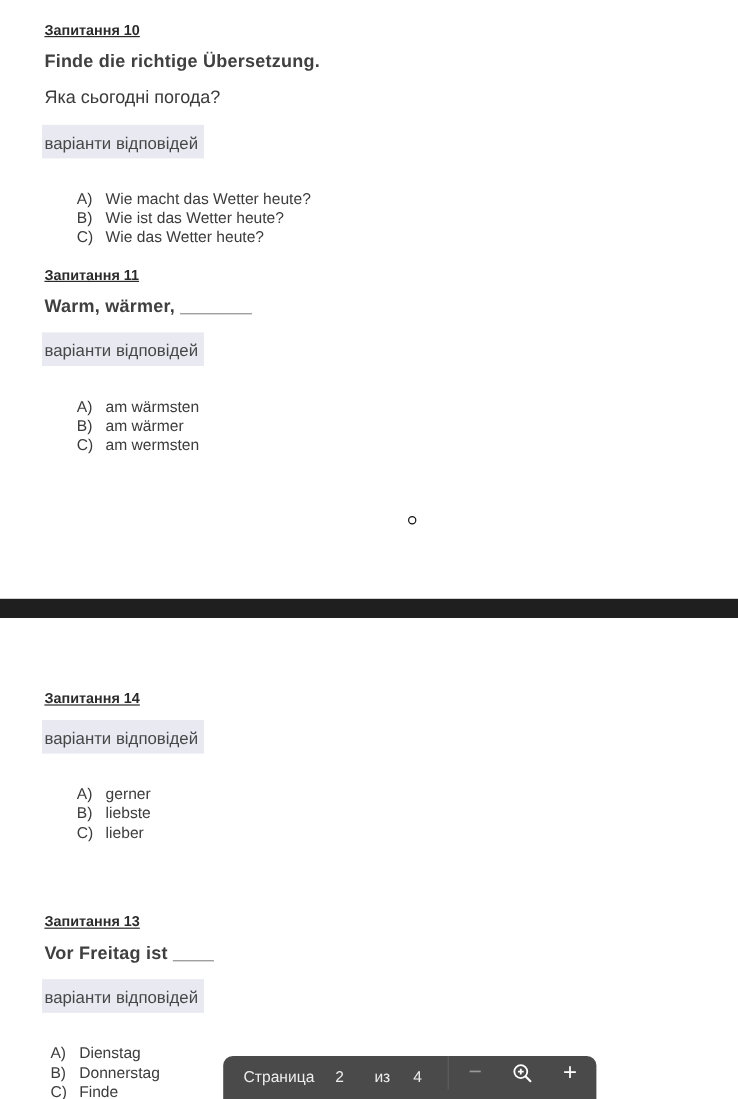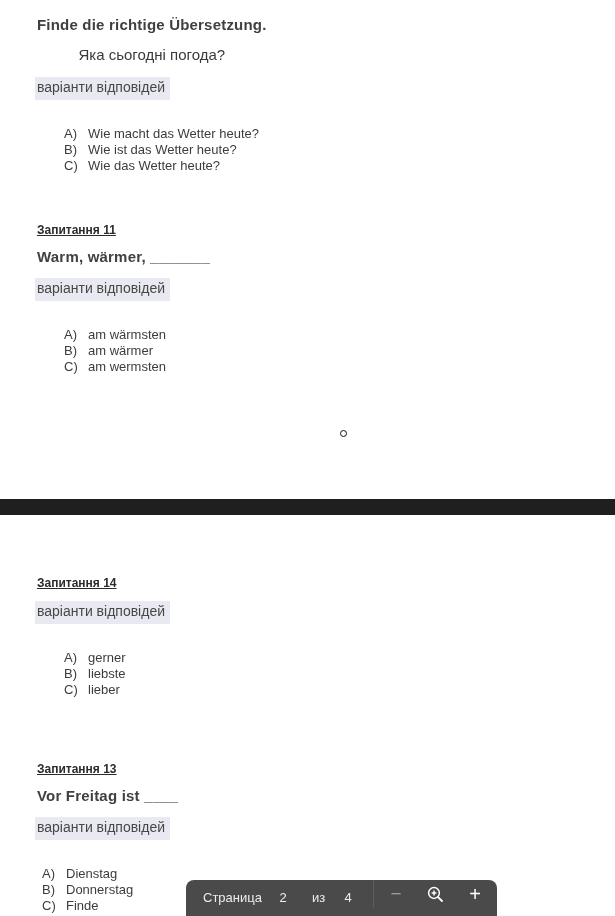--- a/index.html
+++ b/index.html
@@ -10,25 +10,25 @@
   .question{position:absolute;left:37px;}
   .q-pos-10{top:16px;}
   .q-pos-11{top:220px;}
   .q-pos-12{top:573px;}
   .q-pos-13{top:759px;}
   .q-label{
     display:inline-block;font-size:12px;font-weight:700;color:#2b2b2b;
     text-decoration:underline;margin-bottom:11px;
   }
   .q-title{font-size:15px;font-weight:700;color:#404040;margin:0 0 13px 0;letter-spacing:.2px;}
-  .q-subtitle{font-size:15px;font-weight:400;color:#3a3a3a;margin:0 0 14px 0;text-align:center;}
+  .q-subtitle{font-size:15px;font-weight:400;color:#3a3a3a;margin:0 0 14px 0;}
   .variants-row{line-height:20px;}
   .variants{
     display:inline-block;font-size:14px;color:#474747;background:#e8e9f1;
-    padding:0 5px 3px 2px;margin-left:-2px;
+    padding:5px 5px 3px 2px;margin-left:-2px;
   }
   .options{margin-top:26px;margin-left:27px;font-size:13px;color:#3c3c3c;}
   .q-pos-13 .options{margin-left:5px;}
   .option{display:flex;line-height:16px;}
   .opt-letter{width:24px;flex:0 0 24px;}
   .dot-circle{
     position:absolute;left:340px;top:430px;width:5px;height:5px;
     border:1.4px solid #111;border-radius:50%;background:transparent;
   }
   .page-divider{
@@ -52,20 +52,21 @@
   .tb-minus{left:196px;font-size:19px;color:#9a9a9a;}
   .tb-zoom{left:235px;}
   .tb-plus{left:275px;font-size:20px;font-weight:400;}
 </style>
 </head>
 <body>
 
 <div class="screen">
 
   <div class="question q-pos-10">
+    <div><span class="q-label">Запитання 10</span></div>
     <div class="q-title">Finde die richtige Übersetzung.</div>
     <div class="q-subtitle">Яка сьогодні погода?</div>
     <div class="variants-row"><span class="variants">варіанти відповідей</span></div>
     <div class="options">
       <div class="option">
         <span class="opt-letter">A)</span>
         <span>Wie macht das Wetter heute?</span>
       </div>
       <div class="option">
         <span class="opt-letter">B)</span>

